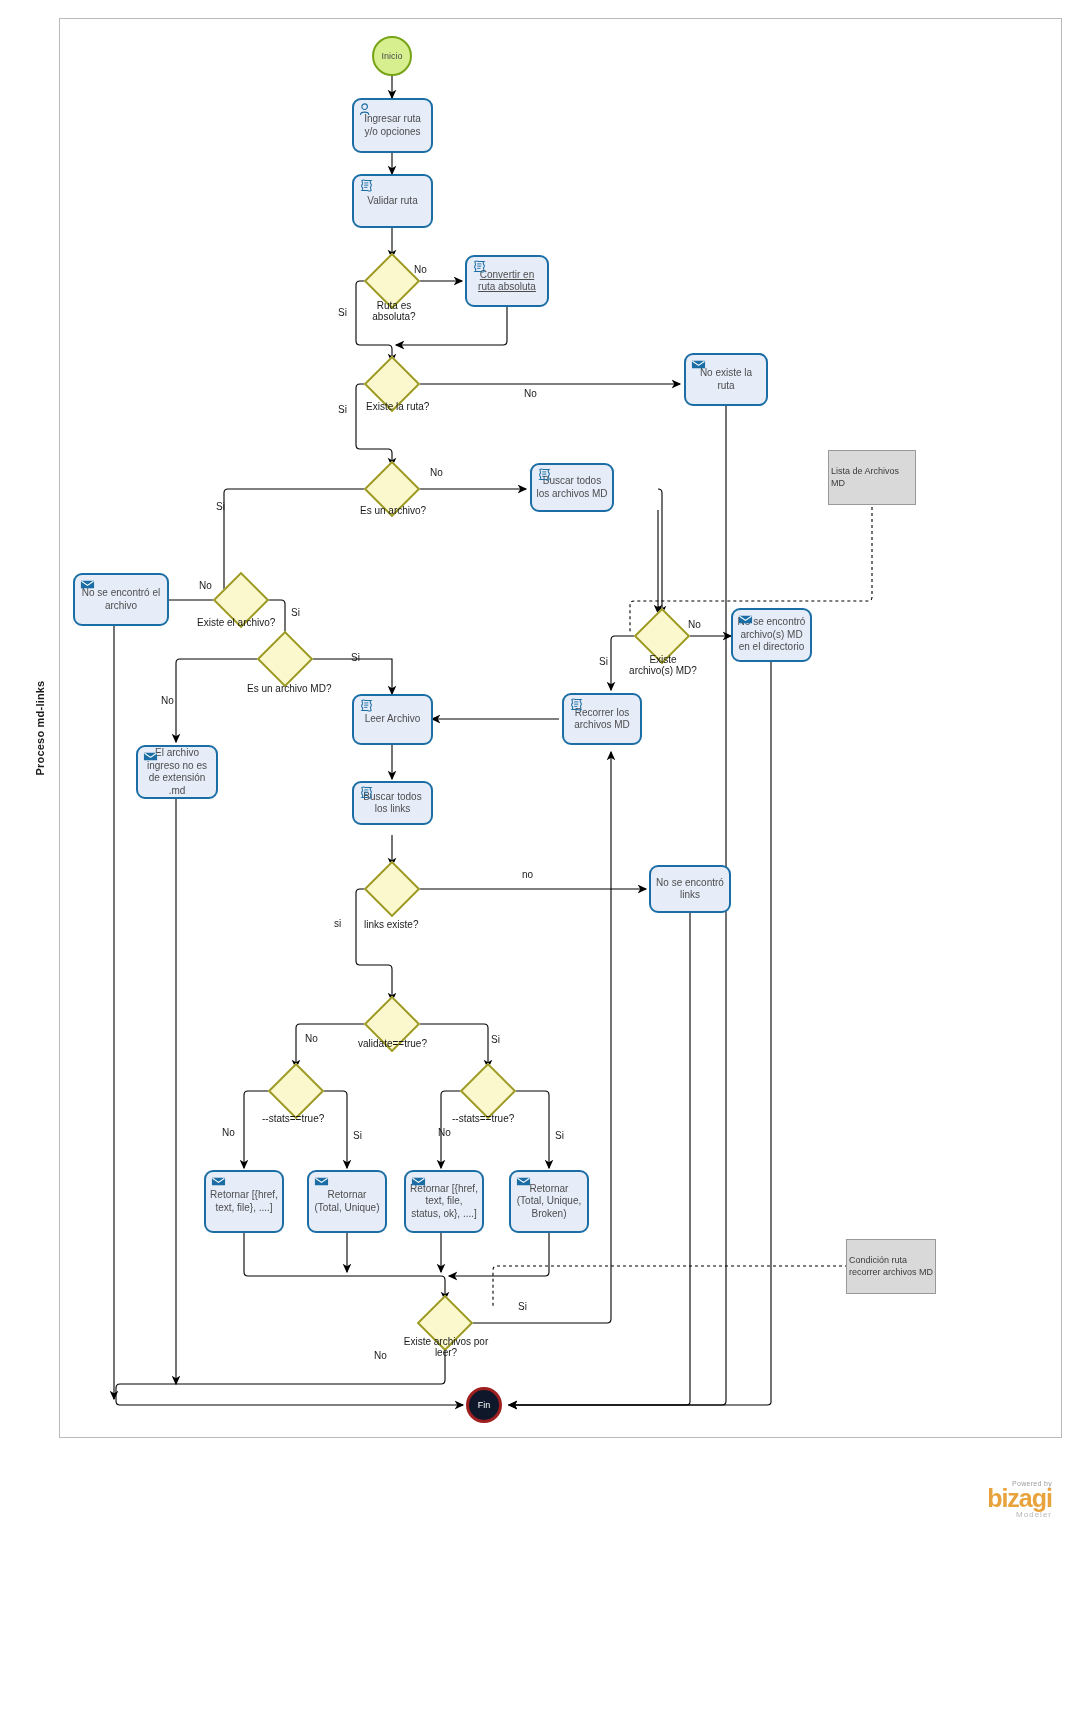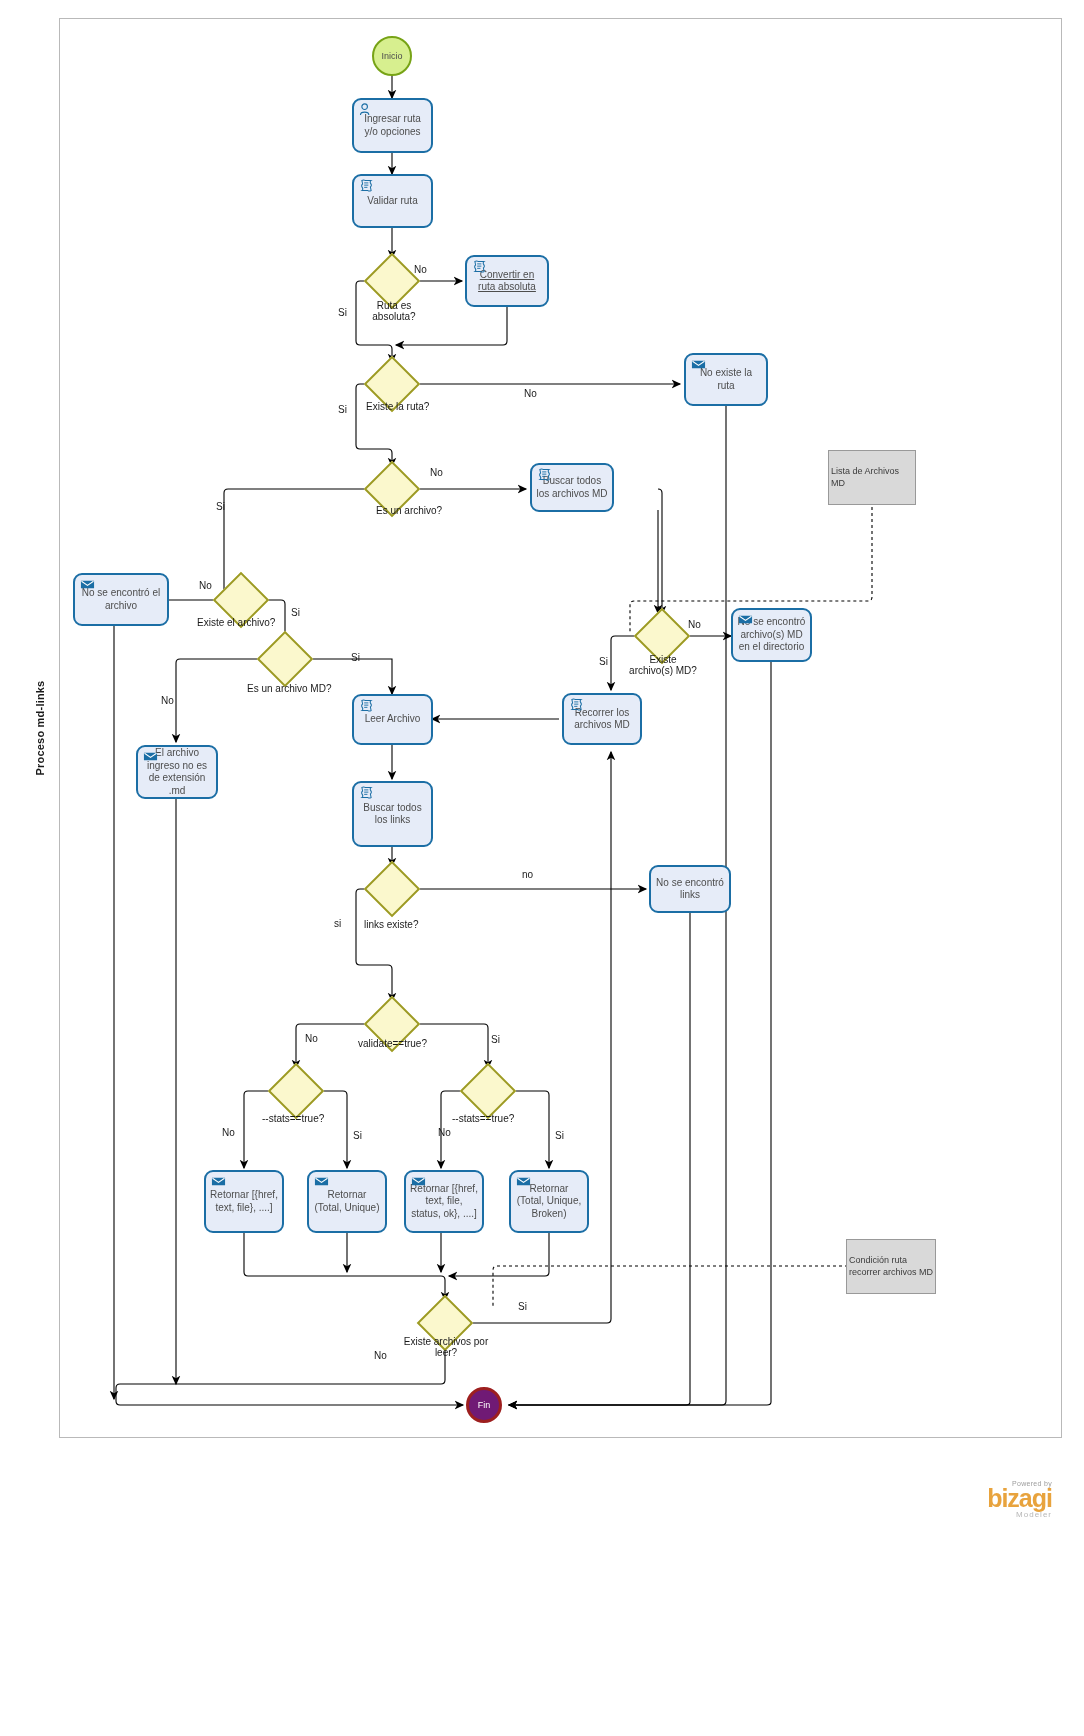--- a/index.html
+++ b/index.html
@@ -11,21 +11,21 @@
   .pool-header{position:absolute;border-right:1px solid #b9b9b9;box-sizing:border-box;
     display:flex;align-items:center;justify-content:center;background:#fff;}
   .pool-header span{
     transform:rotate(-90deg);white-space:nowrap;font-size:11px;font-weight:bold;color:#1a1a1a;
     letter-spacing:.2px;}
 
   
   .ev{position:absolute;border-radius:50%;box-sizing:border-box;display:flex;align-items:center;
       justify-content:center;font-size:9px;color:#4d4d4d;}
   .ev-start{background:#d7ef8f;border:2px solid #77a316;}
-  .ev-end{background:#701a75;border:3px solid #9d1f1f;color:#ffffff;font-size:9px;}
+  .ev-end{background:#0f172a;border:3px solid #9d1f1f;color:#ffffff;font-size:9px;}
 
   
   .task{position:absolute;box-sizing:border-box;background:#e6ecf8;border:2px solid #1b6ea5;
     border-radius:9px;display:flex;align-items:center;justify-content:center;text-align:center;
     font-size:10px;color:#4d4d4d;line-height:1.25;padding:2px 4px;}
   .task .tlabel{display:block;width:100%;}
   .task .ticon{position:absolute;left:5px;top:3px;width:15px;height:13px;}
 
   
   .gw{position:absolute;box-sizing:border-box;}
@@ -200,21 +200,21 @@
 
   <div class="task" style="left:352px;top:694px;width:81px;height:51px;">
     <svg class="ticon" viewBox="0 0 16 14">
       <path d="M3,1.5 Q5,0.5 6.5,1.5 L13,1.5 Q11.2,2.8 12.6,5 Q14,7.2 12.2,8.6 L13,12.5
                Q11,13.5 9.5,12.5 L3,12.5 Q4.8,11.2 3.4,9 Q2,6.8 3.8,5.4 Z" fill="none" stroke="#1b6ea5" stroke-width="1.1"></path>
       <path d="M5.5,4.2 L10,4.2 M5.5,6.6 L10,6.6 M5.5,9 L9,9" stroke="#1b6ea5" stroke-width="1"></path>
     </svg>
     <span class="tlabel">Leer Archivo</span>
   </div>
 
-  <div class="task" style="left:352px;top:781px;width:81px;height:66px;">
+  <div class="task" style="left:352px;top:781px;width:81px;height:44px;">
     <svg class="ticon" viewBox="0 0 16 14">
       <path d="M3,1.5 Q5,0.5 6.5,1.5 L13,1.5 Q11.2,2.8 12.6,5 Q14,7.2 12.2,8.6 L13,12.5
                Q11,13.5 9.5,12.5 L3,12.5 Q4.8,11.2 3.4,9 Q2,6.8 3.8,5.4 Z" fill="none" stroke="#1b6ea5" stroke-width="1.1"></path>
       <path d="M5.5,4.2 L10,4.2 M5.5,6.6 L10,6.6 M5.5,9 L9,9" stroke="#1b6ea5" stroke-width="1"></path>
     </svg>
     <span class="tlabel">Buscar todos los links</span>
   </div>
 
   <div class="task" style="left:684px;top:353px;width:84px;height:53px;">
     <svg class="ticon" viewBox="0 0 16 12">
@@ -290,21 +290,21 @@
   <div class="flab" style="left:366px;top:300px;width:56px;white-space:normal;text-align:center;">Ruta es absoluta?</div>
 
   <div class="gw" style="left:372px;top:364px;width:40px;height:40px;">
       <i></i>
     </div>
   <div class="flab" style="left:366px;top:401px;">Existe la ruta?</div>
 
   <div class="gw" style="left:372px;top:469px;width:40px;height:40px;">
       <i></i>
     </div>
-  <div class="flab" style="left:360px;top:505px;margin-left:16px;">Es un archivo?</div>
+  <div class="flab" style="left:360px;top:505px;">Es un archivo?</div>
 
   <div class="gw" style="left:221px;top:580px;width:40px;height:40px;">
       <i></i>
     </div>
   <div class="flab" style="left:197px;top:617px;">Existe el archivo?</div>
 
   <div class="gw" style="left:265px;top:639px;width:40px;height:40px;">
       <i></i>
     </div>
   <div class="flab" style="left:247px;top:683px;">Es un archivo MD?</div>

